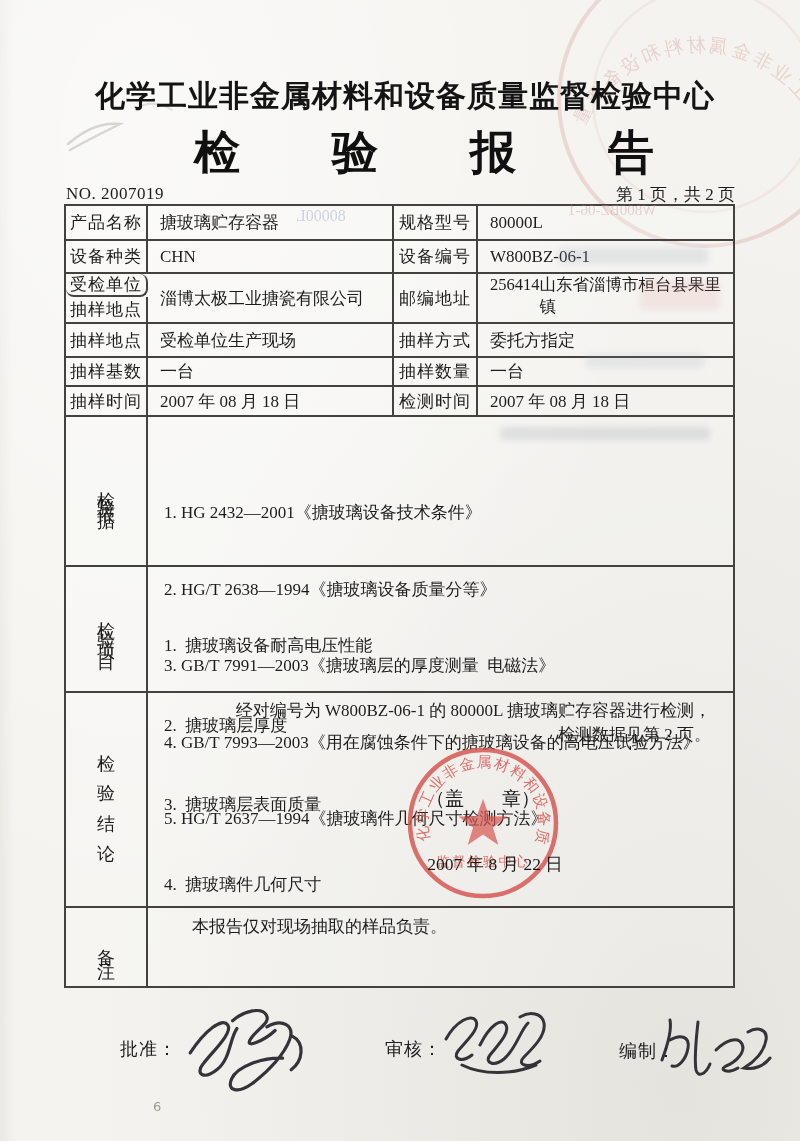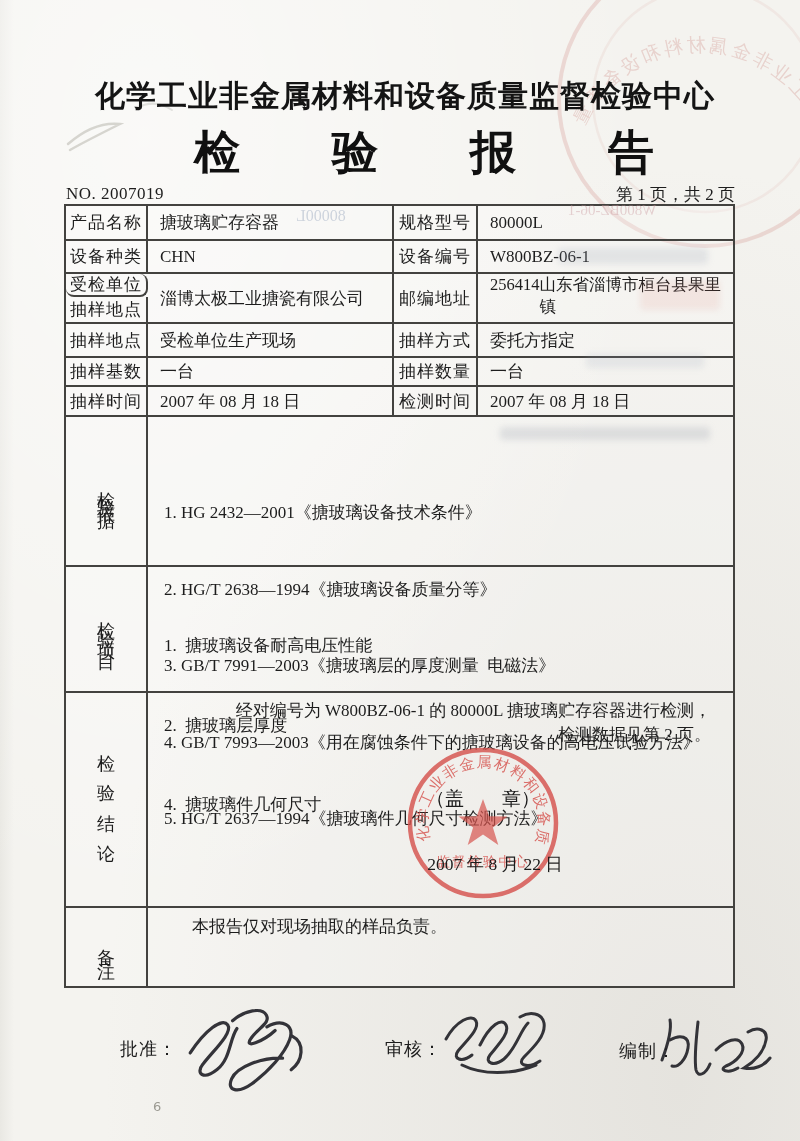--- a/index.html
+++ b/index.html
@@ -159,20 +159,21 @@
     </div>
 
     <div class="section items-box">
       <div class="sec-label">
         <span class="v-label ls9">检验项目</span>
       </div>
       <div class="sec-content">
         <div class="items-list">
           <div>1.  搪玻璃设备耐高电压性能</div>
           <div>2.  搪玻璃层厚度</div>
+          <div>3.  搪玻璃层表面质量</div>
           <div>4.  搪玻璃件几何尺寸</div>
         </div>
       </div>
     </div>
 
     <div class="section concl-box">
       <div class="sec-label">
         <span class="v-label ls30">检验结论</span>
       </div>
       <div class="sec-content">

